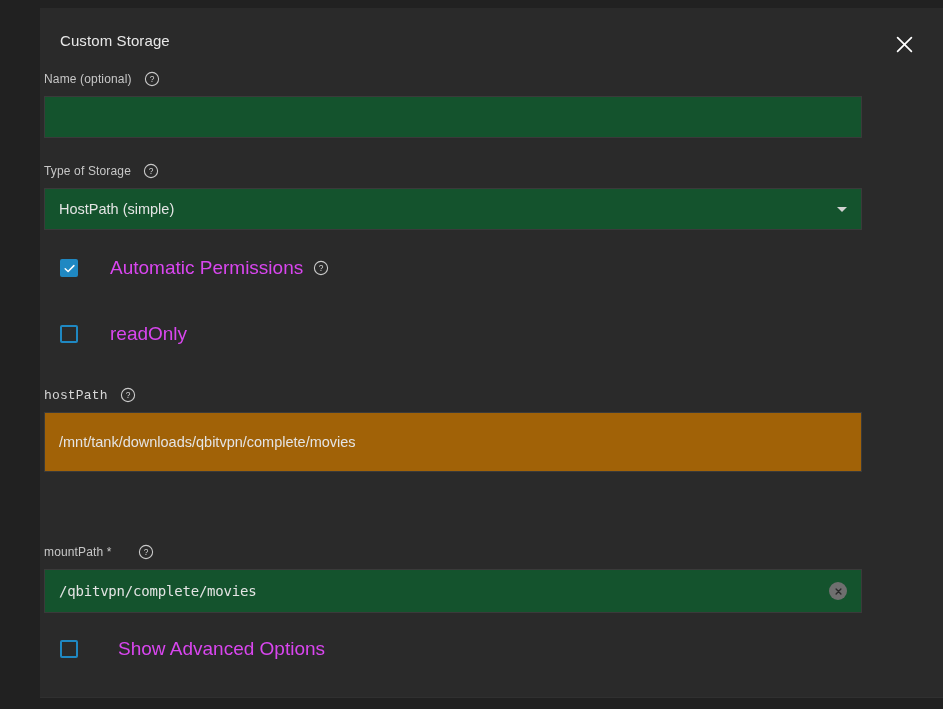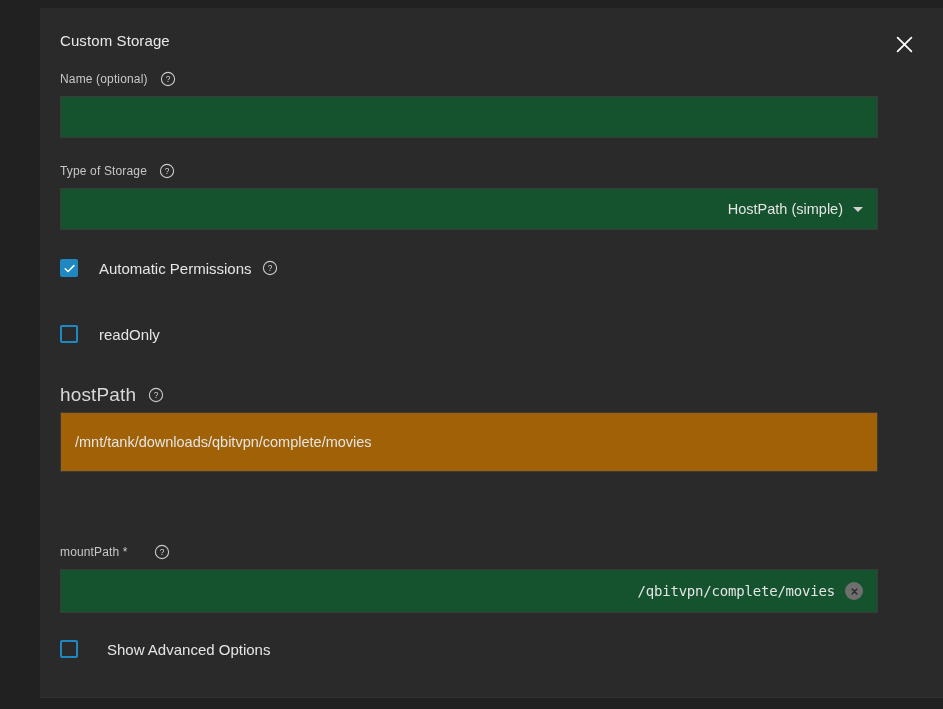--- a/index.html
+++ b/index.html
@@ -69,21 +69,21 @@
     align-items: center;
     justify-content: center;
     cursor: pointer;
     background: transparent;
     border: none;
     padding: 0;
   }
   .close-btn svg { display: block; }
 
   
-  .field { position: absolute; left: 20px; width: 818px; text-align: right; }
+  .field { position: absolute; left: 4px; width: 818px; }
 
   .field-label-row {
     display: flex;
     align-items: center;
     height: 18px;
   }
   .field-label {
     font-size: 12px;
     color: #c7c7c7;
     letter-spacing: .15px;
@@ -162,23 +162,23 @@
     display: flex;
     align-items: center;
     justify-content: center;
   }
   .cb.checked {
     background: #1f88c2;
     border-color: #1f88c2;
   }
   .cb svg { display: block; }
   .cb-label {
-    margin-left: 21px;
-    font-size: 15px;
-    color: #e5e5e5;
+    margin-left: 32px;
+    font-size: 19px;
+    color: #d946ef;
     white-space: nowrap;
   }
   .cb-row .help-icon { margin-left: 10px; }
 
   
   .hostpath-wrap {
     margin-top: 8px;
     width: 818px;
     box-sizing: border-box;
     border: 1px solid #3a3a3a;
@@ -275,21 +275,21 @@
       </svg>
     </div>
 
     <div class="cb-row" style="top:315px;">
       <span class="cb"></span>
       <span class="cb-label">readOnly</span>
     </div>
 
     <div class="field" style="top:378px;">
       <div class="field-label-row">
-        <span class="field-label" style="font-size:19px;color:#d8d8d8;">hostPath</span>
+        <span class="field-label" style="font-size:13px;color:#d8d8d8;font-family:Liberation Mono, monospace;">hostPath</span>
         <svg class="help-icon" viewBox="0 0 16 16">
           <circle cx="8" cy="8" r="6.6" fill="none" stroke="#c9c9c9" stroke-width="1.1"></circle>
           <text x="8" y="11.3" text-anchor="middle" font-family="Liberation Sans, sans-serif" font-size="8.4" fill="#d6d6d6">?</text>
         </svg>
       </div>
       <div class="hostpath-wrap">
         <div class="hostpath-input">
           <span class="val">/mnt/tank/downloads/qbitvpn/complete/movies</span>
         </div>
       </div>

